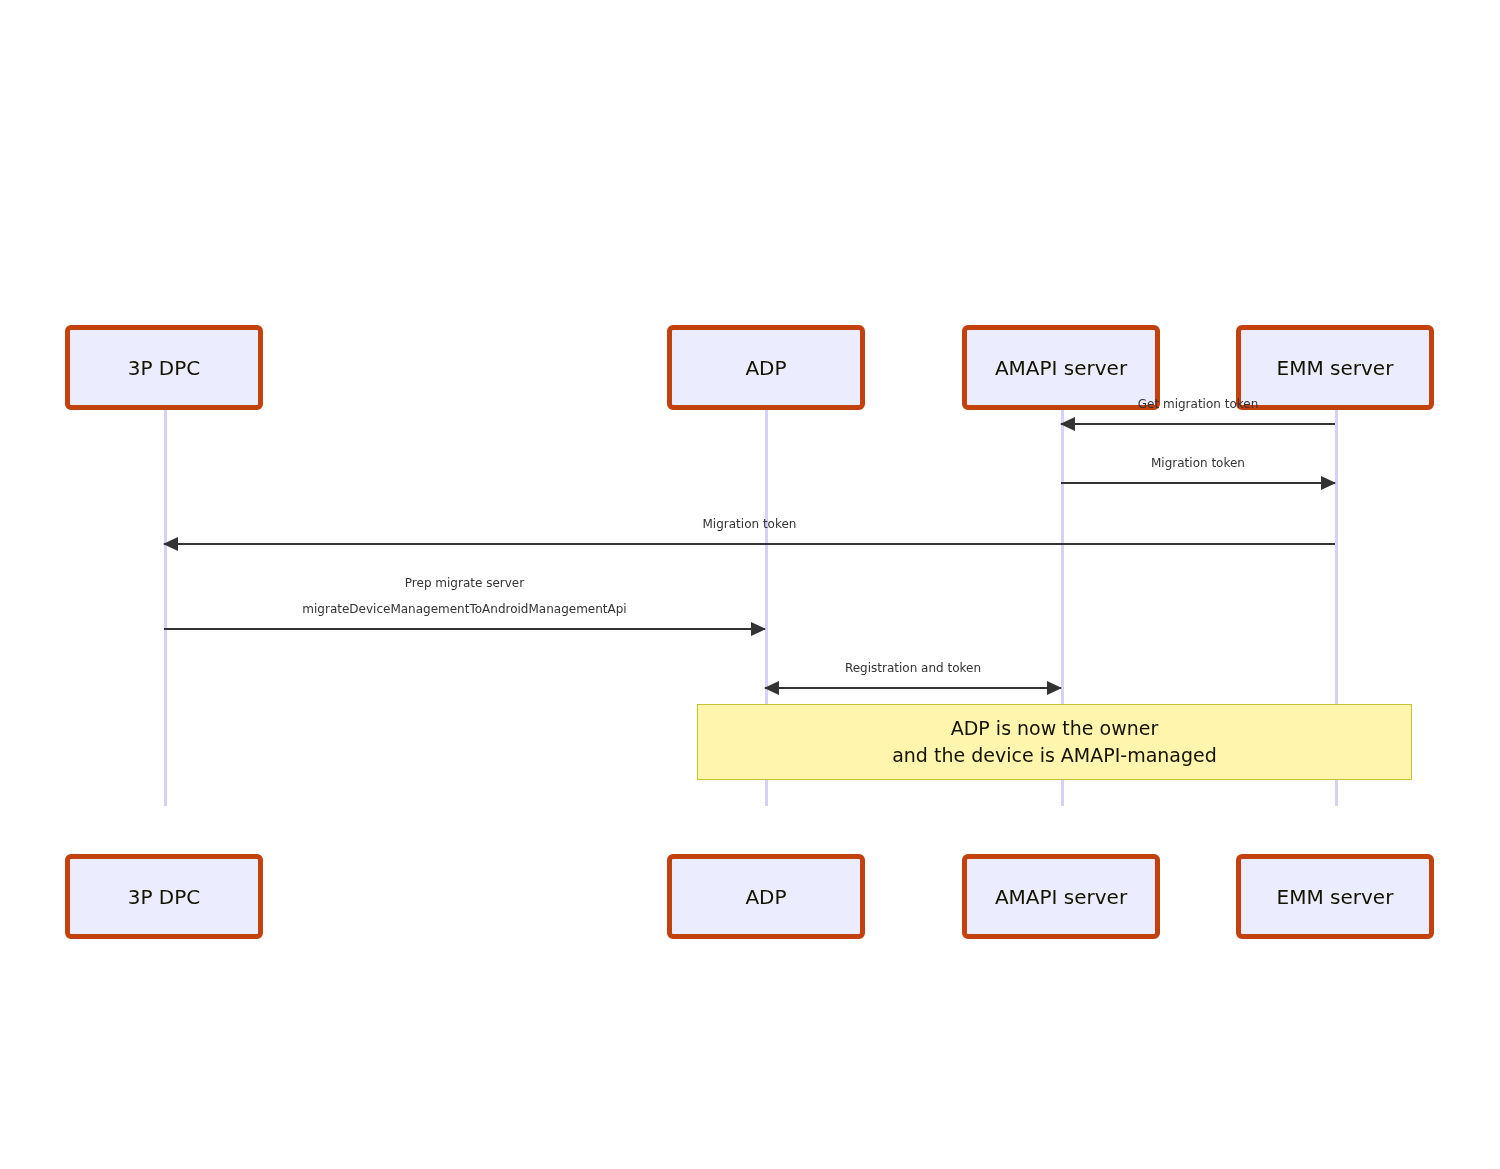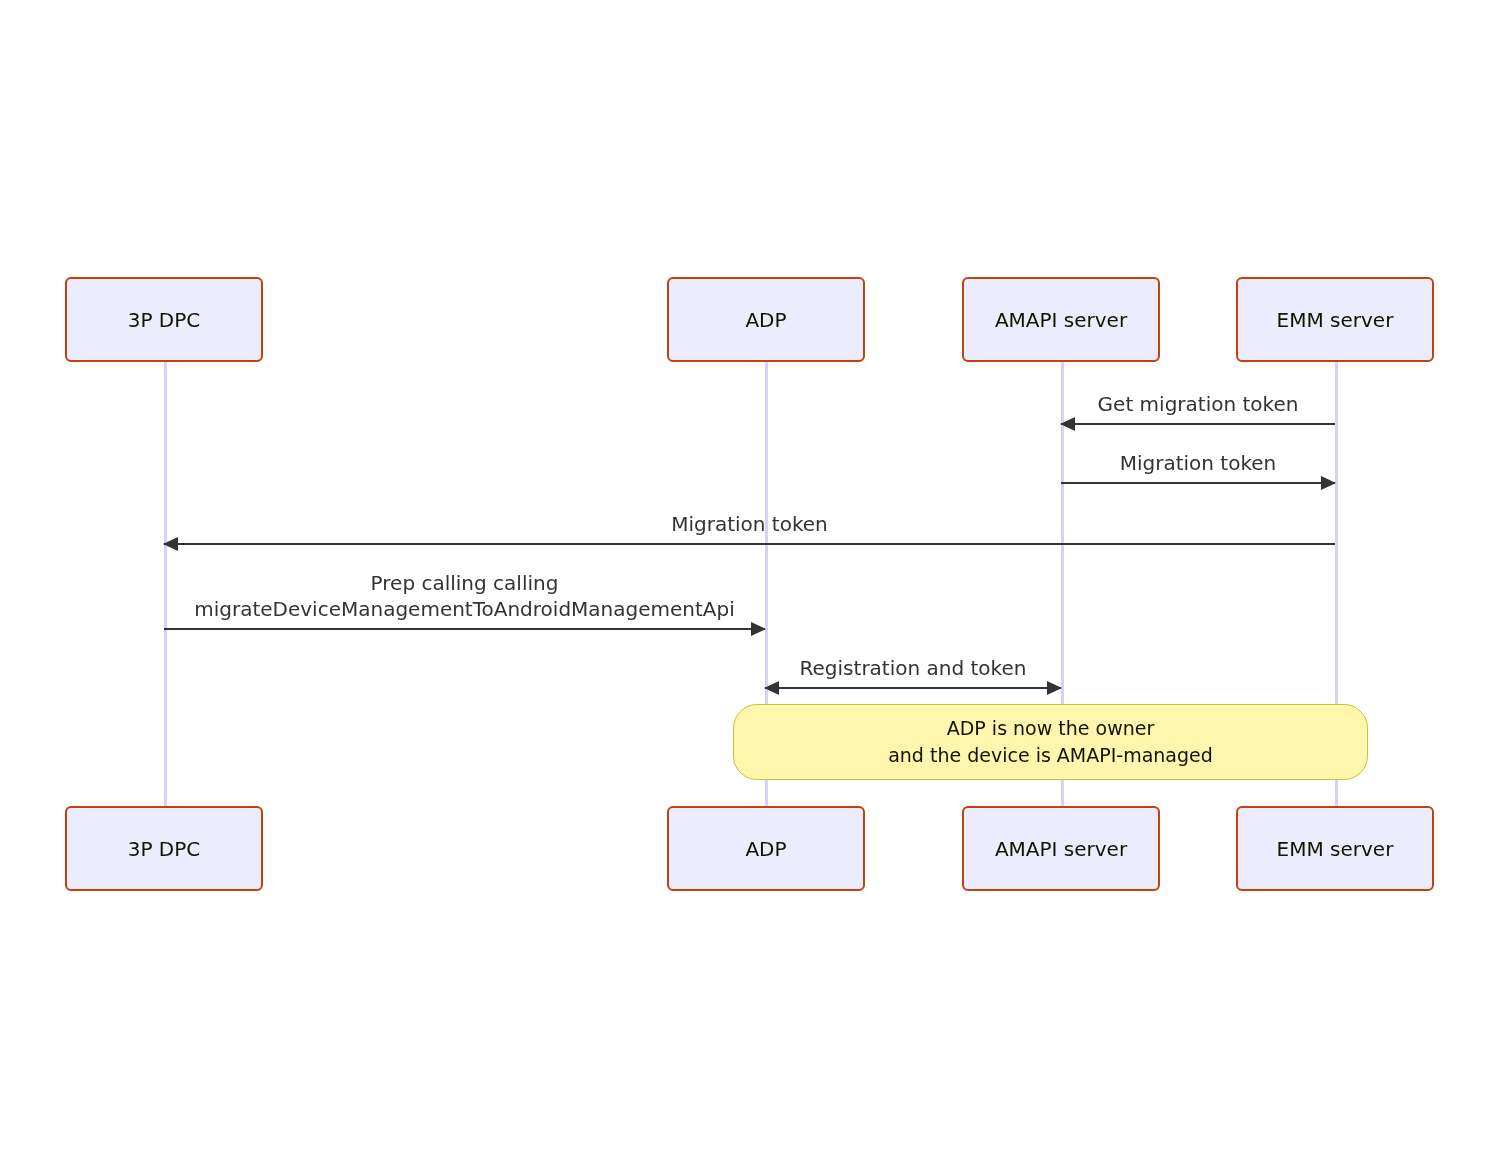--- a/index.html
+++ b/index.html
@@ -18,26 +18,27 @@
     width: 1500px;
     height: 1169px;
     background: #ffffff;
   }
   
   .participant {
     position: absolute;
     width: 198px;
     height: 85px;
     background: #ececff;
-    border: 2px solid #c2410c;
+    border: 5px solid #c2410c;
     border-radius: 6px;
     box-sizing: border-box;
     display: flex;
     align-items: center;
     justify-content: center;
+    margin-top: 48px;
   }
   .participant .plabel {
     font-size: 20px;
     color: #131300;
     font-family: "DejaVu Sans", sans-serif;
     white-space: nowrap;
   }
   
   .lifeline {
     position: absolute;
@@ -74,21 +75,21 @@
   .arrowhead.left {
     left: -1px;
     border-right: 15px solid #333333;
   }
   .msg-label {
     position: absolute;
     left: 0;
     right: 0;
     bottom: 8px;
     text-align: center;
-    font-size: 20px;
+    font-size: 12px;
     color: #333333;
     line-height: 26px;
     white-space: pre-line;
     font-family: "DejaVu Sans", sans-serif;
   }
   
   .note {
     position: absolute;
     background: #fff5ad;
     border: 1px solid #c7c234;
@@ -141,34 +142,34 @@
     <div class="arrowhead right"></div>
   </div>
 
   <div class="message" style="left:164px; top:543px; width:1171px;">
     <div class="msg-label">Migration token</div>
     <div class="msg-line"></div>
     <div class="arrowhead left"></div>
   </div>
 
   <div class="message" style="left:164px; top:628px; width:601px;">
-    <div class="msg-label">Prep calling calling
+    <div class="msg-label">Prep migrate server
 migrateDeviceManagementToAndroidManagementApi</div>
     <div class="msg-line"></div>
     <div class="arrowhead right"></div>
   </div>
 
   <div class="message" style="left:765px; top:687px; width:296px;">
     <div class="msg-label">Registration and token</div>
     <div class="msg-line"></div>
     <div class="arrowhead left"></div>
     <div class="arrowhead right"></div>
   </div>
 
-  <div class="note" style="left:733px; top:704px; width:635px; height:76px;border-radius:24px;">
+  <div class="note" style="left:697px; top:704px; width:715px; height:76px;">
     <span class="ntext">ADP is now the owner
 and the device is AMAPI-managed</span>
   </div>
 
   <div class="participant" style="left:65px; top:806px;">
     <span class="plabel">3P DPC</span>
   </div>
   <div class="participant" style="left:667px; top:806px;">
     <span class="plabel">ADP</span>
   </div>

